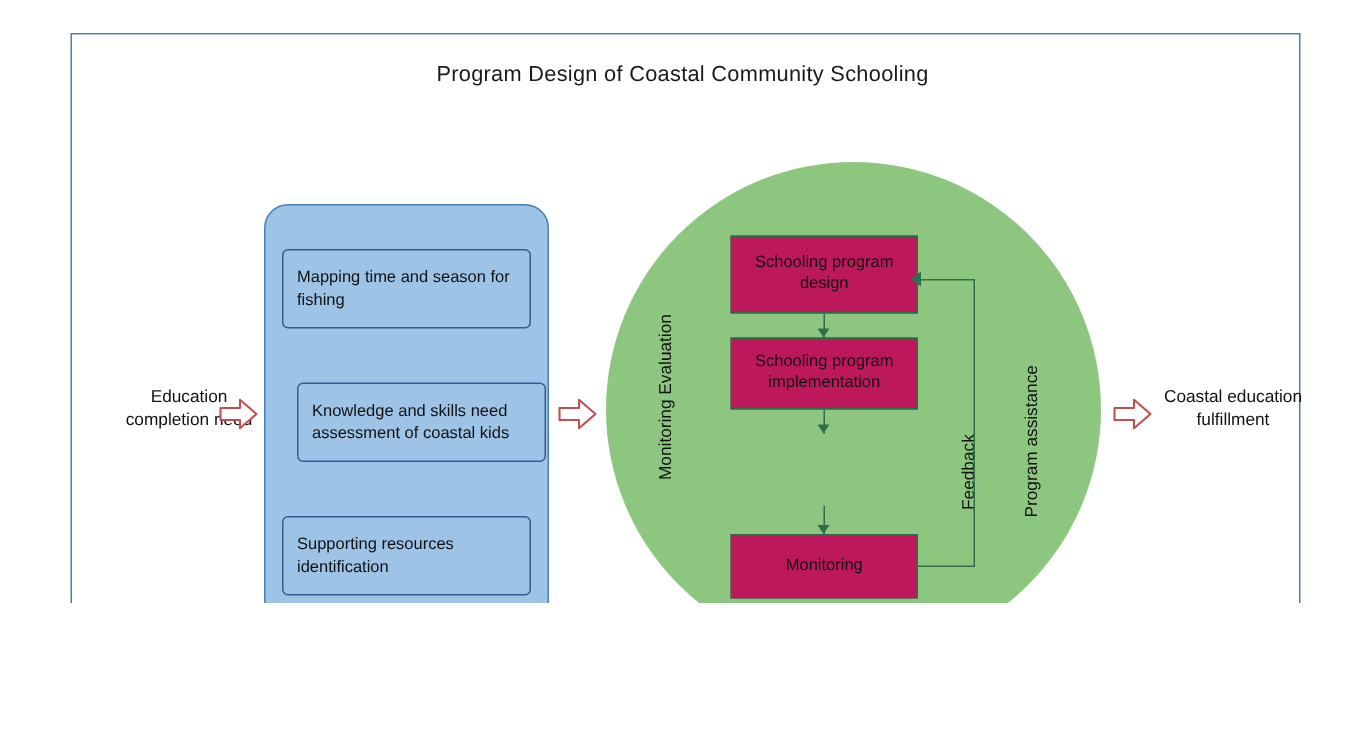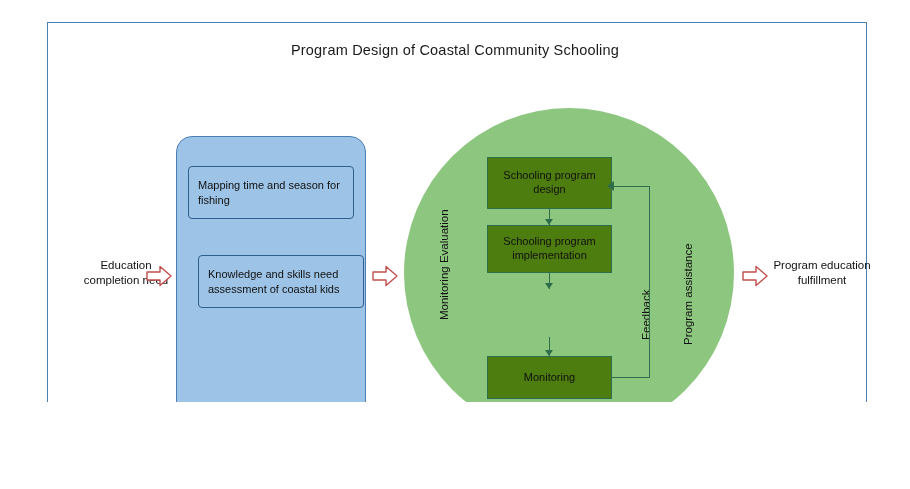--- a/index.html
+++ b/index.html
@@ -76,21 +76,21 @@
     top: 108px;
     width: 330px;
     height: 330px;
     background: #8dc77f;
     border-radius: 50%;
   }
   .green-box {
     position: absolute;
     left: 487px;
     width: 125px;
-    background: #4d7c0f;
+    background: #be185d;
     border: 1.1px solid #2f6e4a;
     box-sizing: border-box;
     font-size: 11px;
     color: #111111;
     line-height: 1.25;
     display: flex;
     align-items: center;
     justify-content: center;
     text-align: center;
     padding: 4px 6px;
@@ -194,20 +194,21 @@
 
   <div class="block-arrow" id="arrow-left">
     <svg width="26" height="22" viewBox="0 0 26 22">
       <polygon points="1,7 14,7 14,1.5 25,11 14,20.5 14,15 1,15" fill="#ffffff" stroke="#c0504d" stroke-width="1.4" stroke-linejoin="round"></polygon>
     </svg>
   </div>
 
   <div id="blue-panel"></div>
   <div class="blue-box" id="blue-box-0">Mapping time and season for fishing</div>
   <div class="blue-box" id="blue-box-1">Knowledge and skills need assessment of coastal kids</div>
+  <div class="blue-box" id="blue-box-2">Supporting resources identification</div>
 
   <div class="block-arrow" id="arrow-mid">
     <svg width="26" height="22" viewBox="0 0 26 22">
       <polygon points="1,7 14,7 14,1.5 25,11 14,20.5 14,15 1,15" fill="#ffffff" stroke="#c0504d" stroke-width="1.4" stroke-linejoin="round"></polygon>
     </svg>
   </div>
 
   <div id="green-circle"></div>
 
   <div class="vlabel" id="label-monitoring">Monitoring  Evaluation</div>
@@ -229,15 +230,15 @@
   <div class="fb-seg" id="fb-v"></div>
   <div class="fb-seg" id="fb-h-top"></div>
   <div id="fb-arrow"></div>
 
   <div class="block-arrow" id="arrow-right">
     <svg width="26" height="22" viewBox="0 0 26 22">
       <polygon points="1,7 14,7 14,1.5 25,11 14,20.5 14,15 1,15" fill="#ffffff" stroke="#c0504d" stroke-width="1.4" stroke-linejoin="round"></polygon>
     </svg>
   </div>
 
-  <div class="side-caption" id="caption-right">Program education fulfillment</div>
+  <div class="side-caption" id="caption-right">Coastal education fulfillment</div>
 
 </div>
 
 </body></html>

